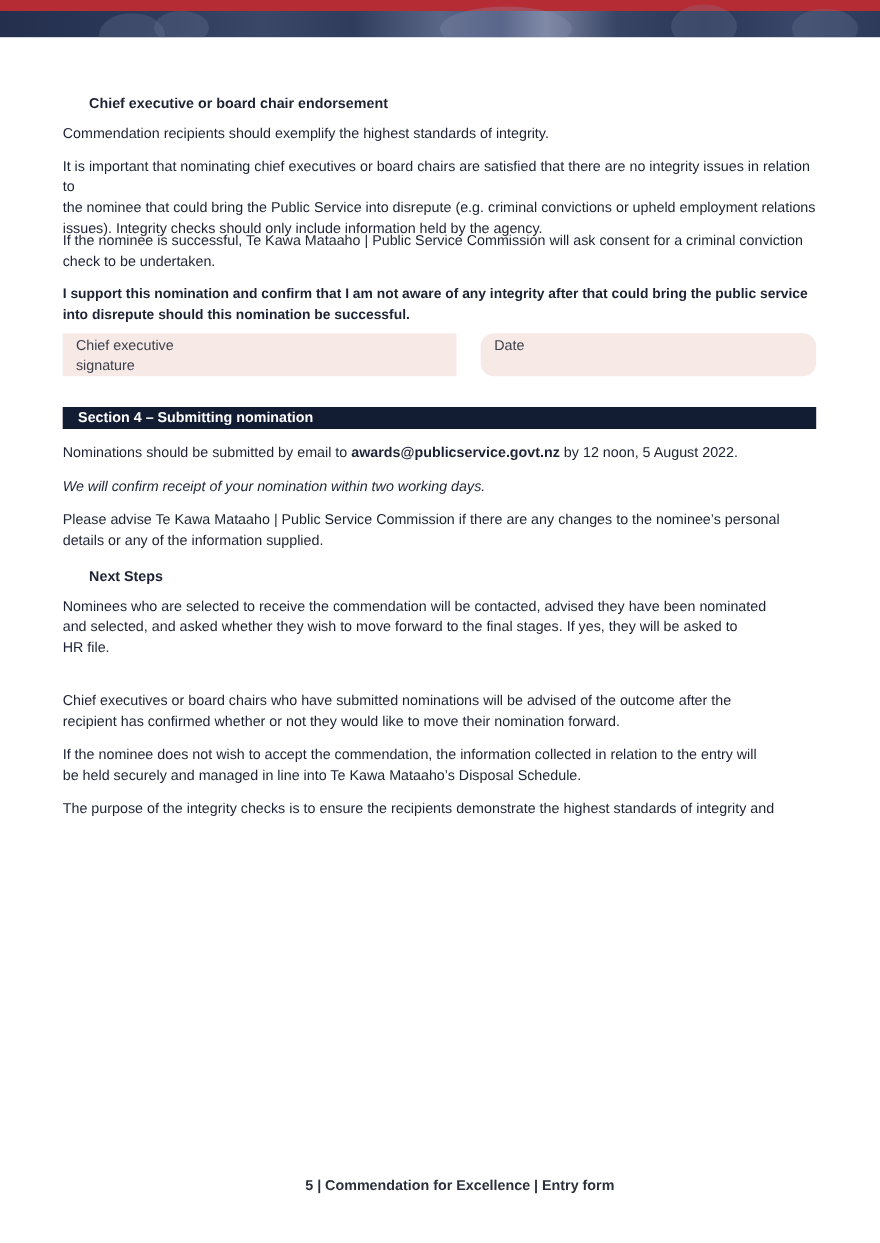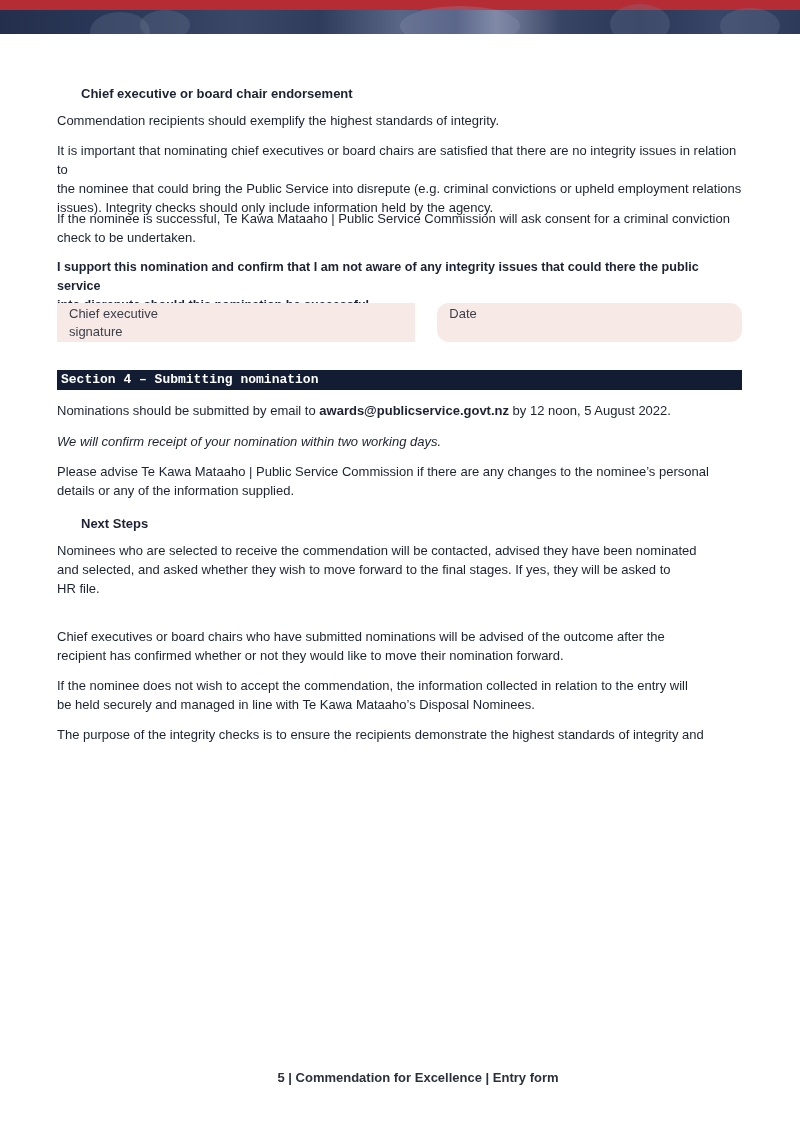--- a/index.html
+++ b/index.html
@@ -12,21 +12,21 @@
       background: linear-gradient(90deg, #232f4c 0%, #2b3858 15%, #3a4766 30%, #2f3c5c 40%, #5a6686 50%, #46527a 57%, #7c86a3 62%, #394565 70%, #2a3656 80%, #394667 90%, #2d3a5a 100%); }
     .banner-photo .blob { position: absolute; border-radius: 50%; background: rgba(120,130,160,0.25); }
     .h-bold { font-weight: bold; font-size: 13px; margin-left: 24px; }
     p { margin: 0; }
 
     .sig-table { position: absolute; left: 57px; top: 303px; width: 685px; height: 39px; display: flex; gap: 22px; align-items: flex-end; }
     .sig-cell { background: #f7e9e6; height: 39px; padding: 2px 12px; font-size: 13px; line-height: 18px; color: #3b3f4a; }
     .sig-cell.left { width: 367px; }
     .sig-cell.right { width: 312px; border-radius: 12px; }
 
-    .section-bar { position: absolute; left: 57px; top: 370px; width: 685px; height: 20px; background: #121c33; color: #ffffff; font-size: 13px; line-height: 20px; padding-left: 4px; font-weight: bold; font-family: Liberation Mono, monospace; }
+    .section-bar { position: absolute; left: 57px; top: 370px; width: 685px; height: 20px; background: #121c33; color: #ffffff; font-size: 13px; line-height: 20px; padding-left: 14px; font-weight: bold; }
 
     .footer { position: absolute; left: 0; top: 1070px; width: 800px; text-align: center; font-size: 13px; font-weight: bold; color: #2a2f3a; padding-left: 36px; }
 
     .abs { position: absolute; left: 57px; width: 686px; font-size: 13px; line-height: 19px; color: #1c2233; }
     .email { font-weight: bold; }
   </style>
 </head>
 <body>
 
 <div class="banner">
@@ -49,21 +49,21 @@
 <div class="abs" style="top:141px;">
   <p>It is important that nominating chief executives or board chairs are satisfied that there are no integrity issues in relation to</p>
   <p>the nominee that could bring the Public Service into disrepute (e.g. criminal convictions or upheld employment relations</p>
   <p>issues). Integrity checks should only include information held by the agency.</p>
 </div>
 <div class="abs" style="top:209px;">
   <p>If the nominee is successful, Te Kawa Mataaho | Public Service Commission will ask consent for a criminal conviction</p>
   <p>check to be undertaken.</p>
 </div>
 <div class="abs" style="top:258px;font-weight:bold;font-size:12.6px;">
-  <p>I support this nomination and confirm that I am not aware of any integrity issues that could there the public service</p>
+  <p>I support this nomination and confirm that I am not aware of any integrity after that could bring the public service</p>
   <p>into disrepute should this nomination be successful.</p>
 </div>
 
 <div class="sig-table">
   <div class="sig-cell left">
     <div>Chief executive</div>
     <div>signature</div>
   </div>
   <div class="sig-cell right">
     <div>Date</div>
@@ -90,19 +90,19 @@
   <p>Nominees who are selected to receive the commendation will be contacted, advised they have been nominated</p>
   <p>and selected, and asked whether they wish to move forward to the final stages. If yes, they will be asked to</p>
   <p>HR file.</p>
 </div>
 <div class="abs" style="top:627px;">
   <p>Chief executives or board chairs who have submitted nominations will be advised of the outcome after the</p>
   <p>recipient has confirmed whether or not they would like to move their nomination forward.</p>
 </div>
 <div class="abs" style="top:676px;">
   <p>If the nominee does not wish to accept the commendation, the information collected in relation to the entry will</p>
-  <p>be held securely and managed in line with Te Kawa Mataaho’s Disposal Nominees.</p>
+  <p>be held securely and managed in line into Te Kawa Mataaho’s Disposal Schedule.</p>
 </div>
 <div class="abs" style="top:725px;">
   <p>The purpose of the integrity checks is to ensure the recipients demonstrate the highest standards of integrity and</p>
 </div>
 
 <div class="footer">5 | Commendation for Excellence | Entry form</div>
 
 </body></html>

